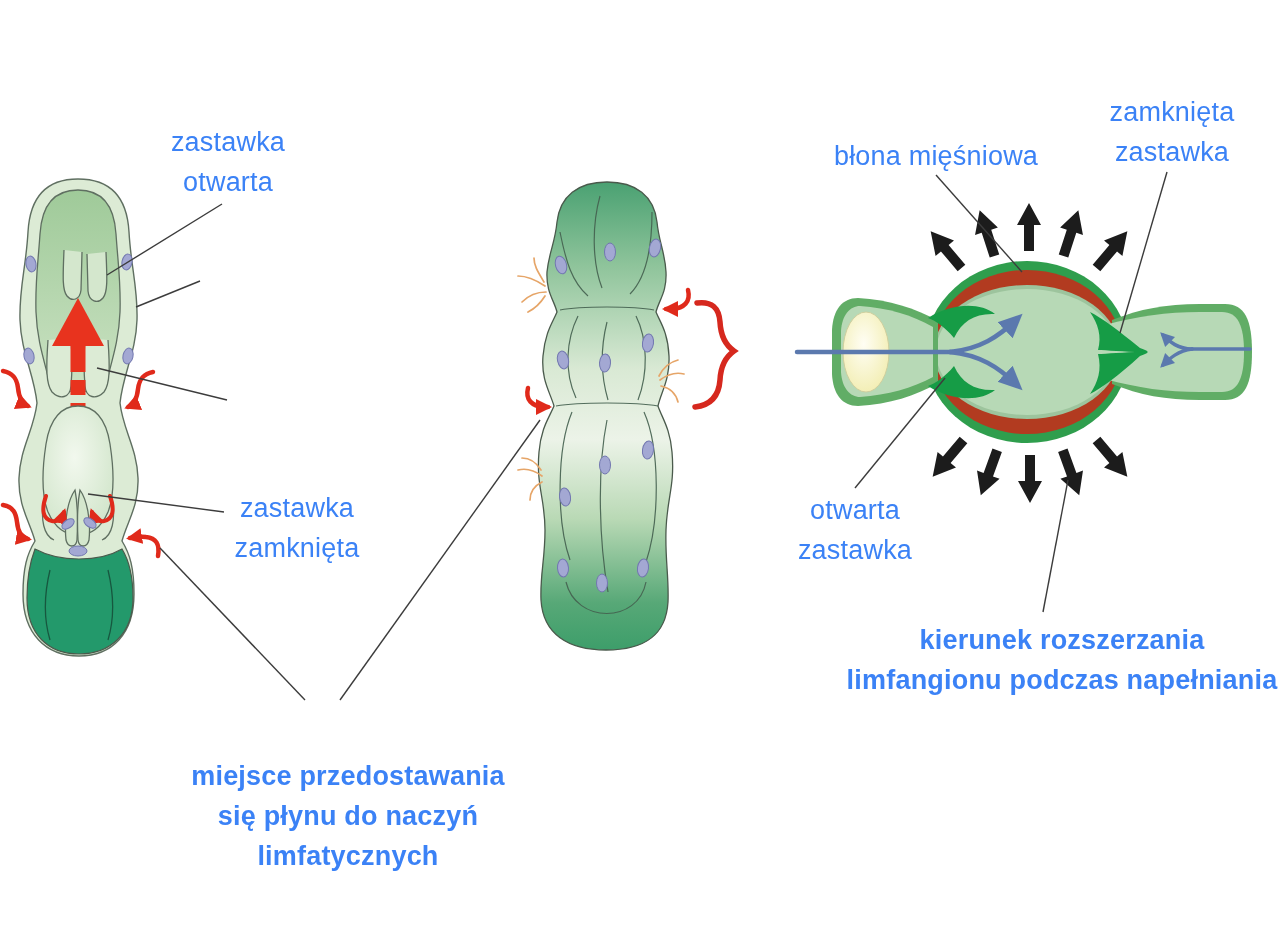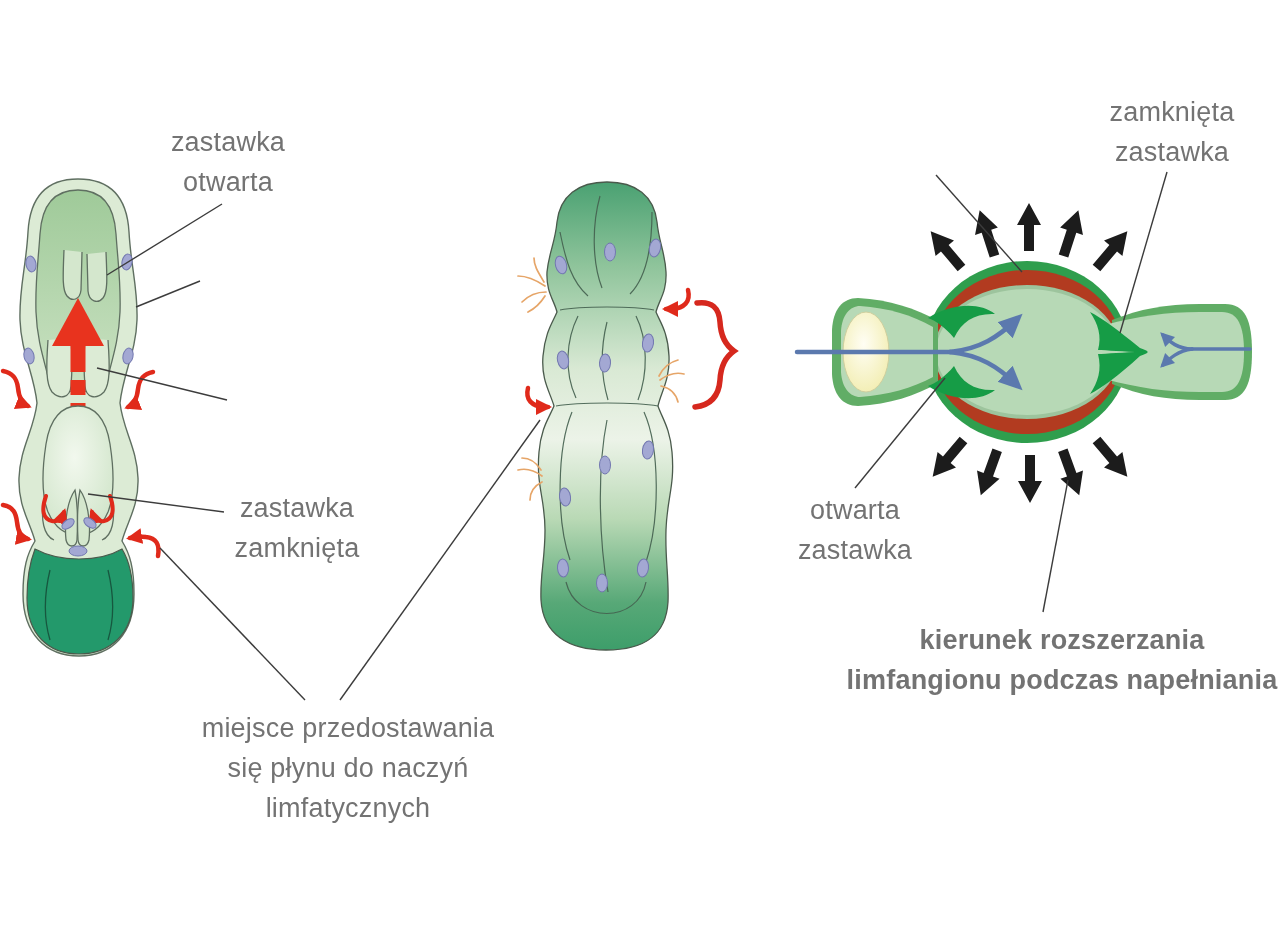--- a/index.html
+++ b/index.html
@@ -4,21 +4,21 @@
 <style>
   html,body{margin:0;padding:0;}
   body{
     width:1280px;height:933px;position:relative;background:#ffffff;overflow:hidden;
     font-family:"Liberation Sans",sans-serif;
   }
   .stage{position:absolute;left:0;top:0;width:1280px;height:933px;}
   svg{position:absolute;left:0;top:0;}
   .label{
     position:absolute;
-    font-size:27px;line-height:40px;color:#737373;
+    font-size:27px;line-height:40px;color:#3b82f6;
     text-align:center;white-space:pre-line;letter-spacing:.2px;
     user-select:none;
   }
 </style>
 </head>
 <body>
 
 <div class="stage">
 
 <svg width="1280" height="933" viewBox="0 0 1280 933">
@@ -225,23 +225,24 @@
     <line x1="1167" y1="172" x2="1120" y2="333"></line>
     <line x1="855" y1="488" x2="945" y2="378"></line>
     <line x1="1043" y1="612" x2="1068" y2="480"></line>
   </g>
 </svg>
 
   <div class="label" style="left:118px;top:122px;width:220px;">zastawka
 otwarta</div>
   <div class="label" style="left:197px;top:488px;width:200px;">zastawka
 zamknięta</div>
-  <div class="label" style="left:158px;top:708px;width:380px;">miejsce przedostawania
+  <div class="label" style="left:158px;top:756px;width:380px;font-weight:bold;">miejsce przedostawania
 się płynu do naczyń
 limfatycznych</div>
+  <div class="label" style="left:800px;top:136px;width:272px;">błona mięśniowa</div>
   <div class="label" style="left:1072px;top:92px;width:200px;">zamknięta
 zastawka</div>
   <div class="label" style="left:755px;top:490px;width:200px;">otwarta
 zastawka</div>
   <div class="label" style="left:836px;top:620px;width:452px;font-weight:bold;">kierunek rozszerzania
 limfangionu podczas napełniania</div>
 
 </div>
 
 </body></html>

